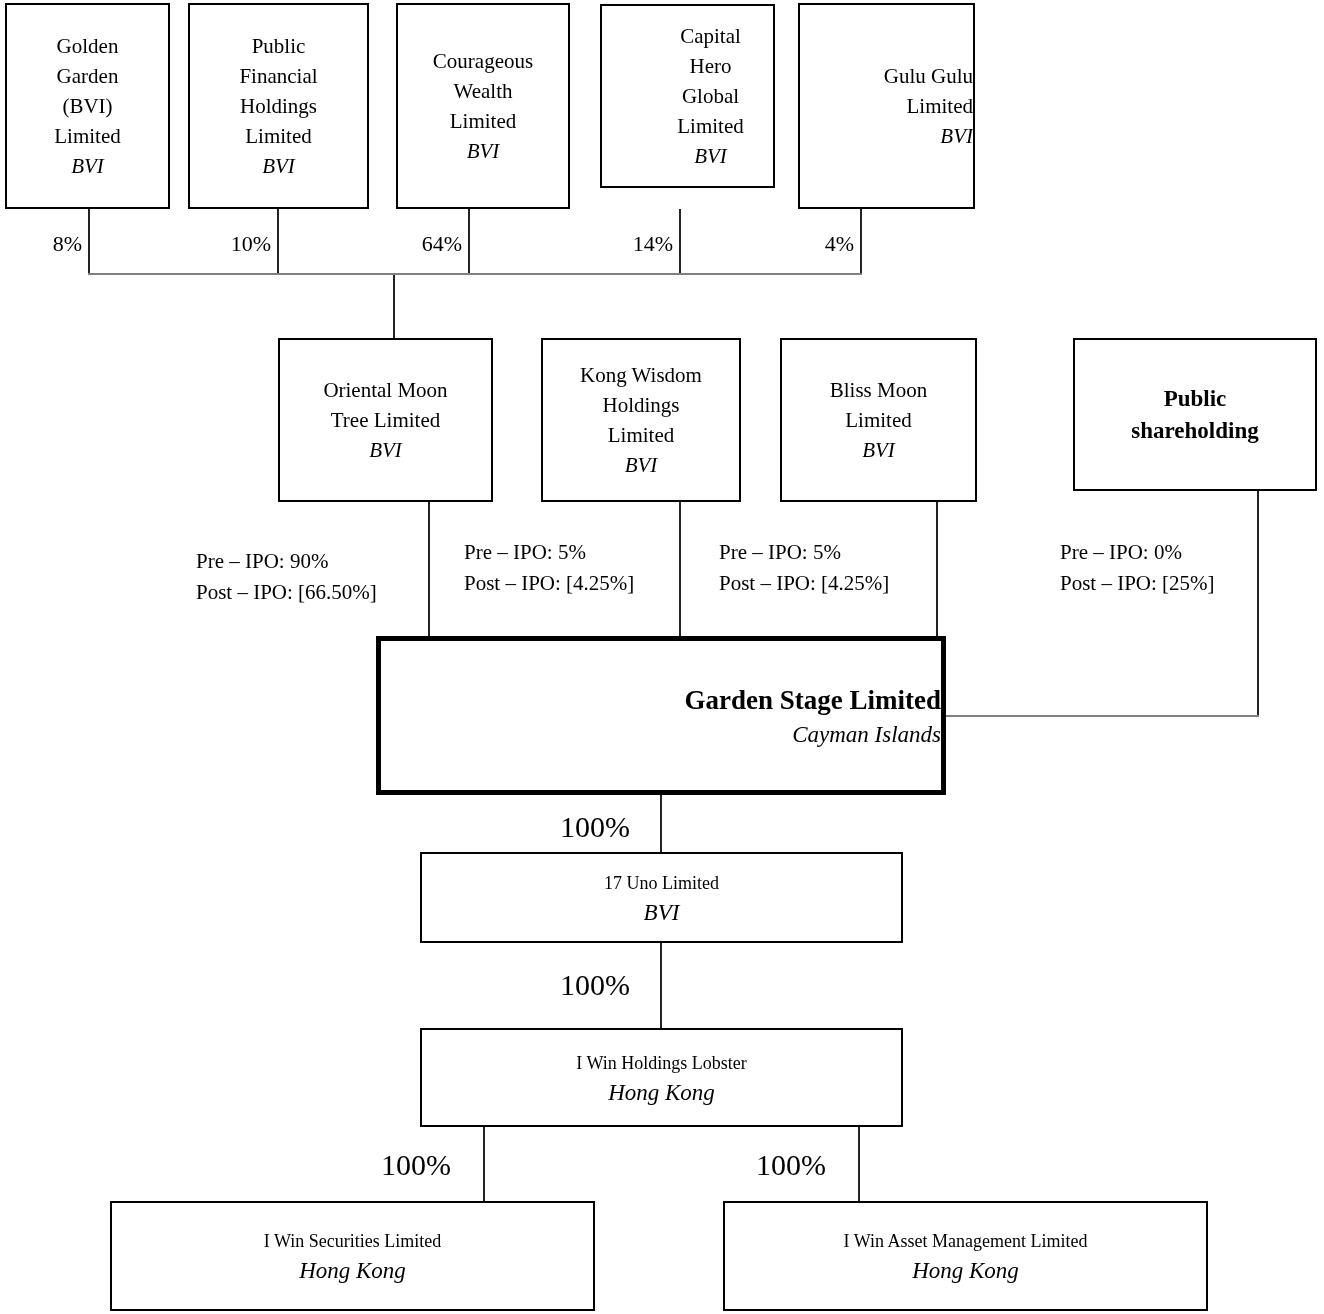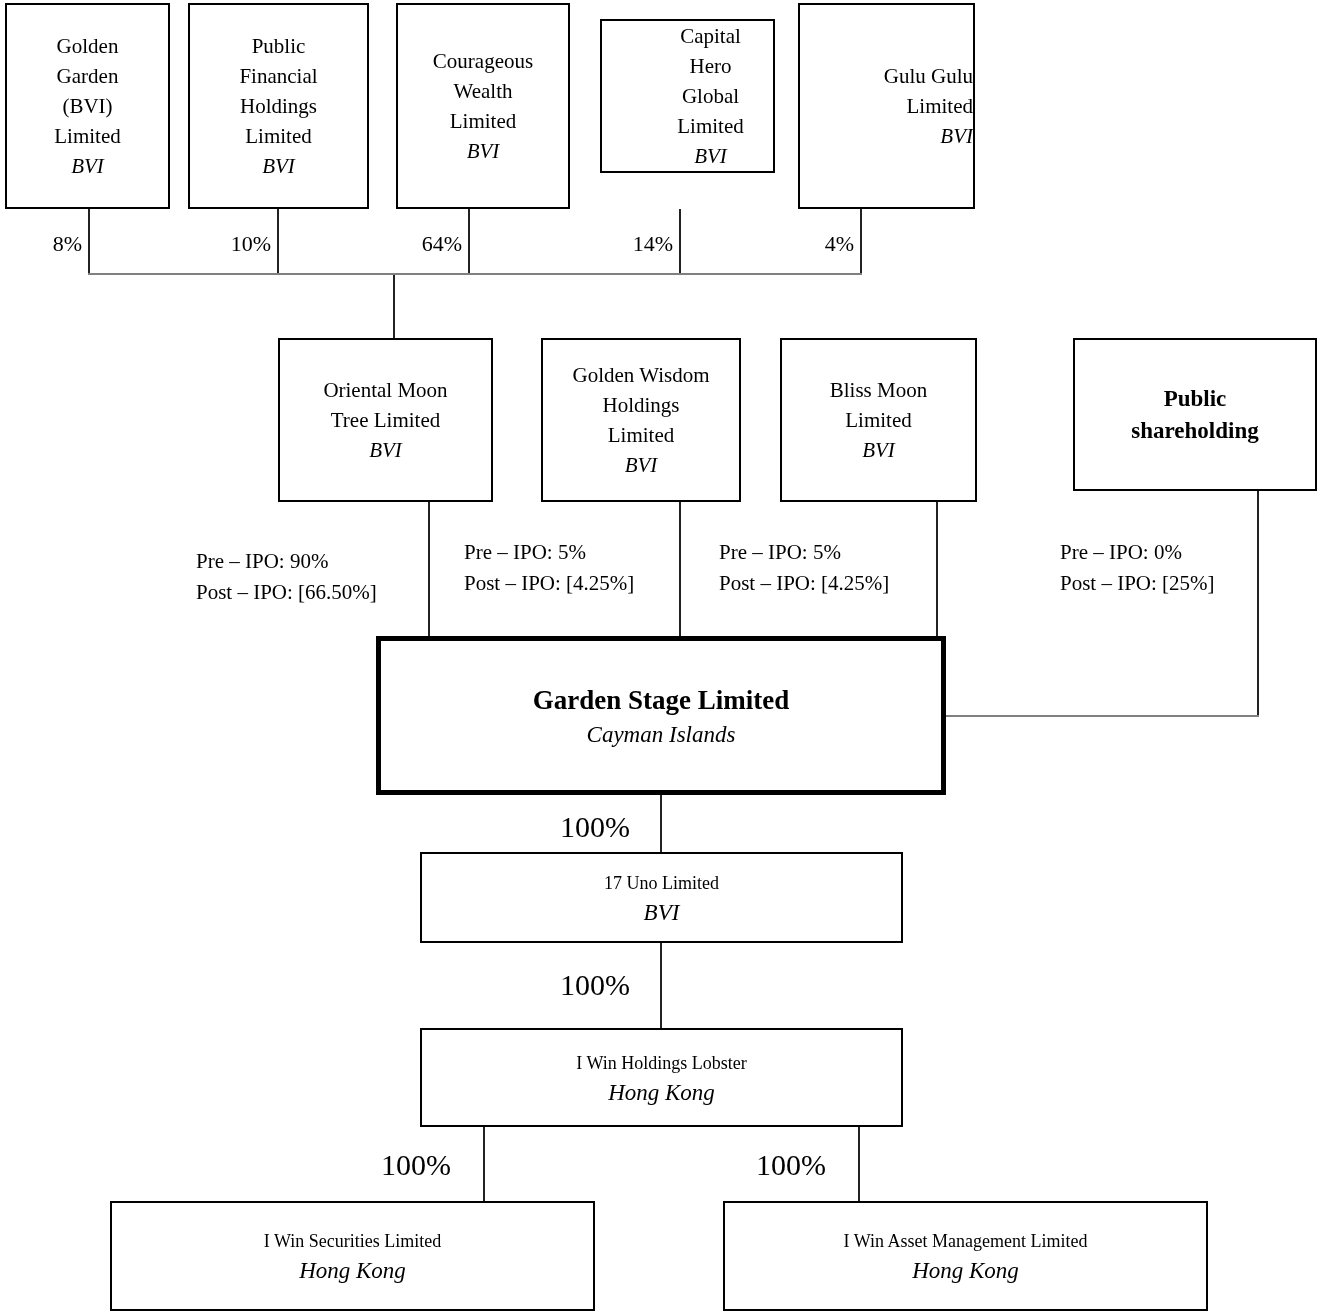--- a/index.html
+++ b/index.html
@@ -23,21 +23,21 @@
     flex-direction: column;
     justify-content: center;
     align-items: center;
     text-align: center;
   }
   .box .ln  { font-size: 21px; line-height: 30px; white-space: nowrap; }
   .box .jur { font-size: 21px; line-height: 30px; font-style: italic; white-space: nowrap; }
   .wide .ln  { font-size: 18px; line-height: 30px; }
   .wide .jur { font-size: 23px; line-height: 30px; }
   .public .ln { font-weight: bold; font-size: 23px; line-height: 32px; }
-  .garden { border-width: 5px; }
+  .garden { border-width: 5px; align-items: flex-end; }
   .garden .title { font-size: 27px; font-weight: bold; line-height: 38px; white-space: nowrap; }
   .garden .jur   { font-size: 23px; line-height: 32px; }
   .vline { position: absolute; width: 2px; background: #222222; }
   .hbus  { position: absolute; height: 2px; background: #808080; }
   .pct {
     position: absolute;
     width: 80px;
     text-align: right;
     font-size: 22px;
     line-height: 28px;
@@ -79,21 +79,21 @@
     <div class="jur">BVI</div>
   </div>
 
   <div class="box" style="left:396px; top:3px; width:174px; height:206px;">
     <div class="ln">Courageous</div>
     <div class="ln">Wealth</div>
     <div class="ln">Limited</div>
     <div class="jur">BVI</div>
   </div>
 
-  <div class="box" style="left:600px; top:19px; width:175px; height:154px;padding-left:46px;">
+  <div class="box" style="left:600px; top:4px; width:175px; height:184px;padding-left:46px;">
     <div class="ln">Capital</div>
     <div class="ln">Hero</div>
     <div class="ln">Global</div>
     <div class="ln">Limited</div>
     <div class="jur">BVI</div>
   </div>
 
   <div class="box" style="left:798px; top:3px; width:177px; height:206px;align-items:flex-end;">
     <div class="ln">Gulu Gulu</div>
     <div class="ln">Limited</div>
@@ -115,21 +115,21 @@
   <div class="hbus" style="left:88px; top:273px; width:774px;"></div>
   <div class="vline" style="left:393px; top:275px; height:63px;"></div>
 
   <div class="box" style="left:278px; top:338px; width:215px; height:164px;">
     <div class="ln">Oriental Moon</div>
     <div class="ln">Tree Limited</div>
     <div class="jur">BVI</div>
   </div>
 
   <div class="box" style="left:541px; top:338px; width:200px; height:164px;">
-    <div class="ln">Golden Wisdom</div>
+    <div class="ln">Kong Wisdom</div>
     <div class="ln">Holdings</div>
     <div class="ln">Limited</div>
     <div class="jur">BVI</div>
   </div>
 
   <div class="box" style="left:780px; top:338px; width:197px; height:164px;">
     <div class="ln">Bliss Moon</div>
     <div class="ln">Limited</div>
     <div class="jur">BVI</div>
   </div>

